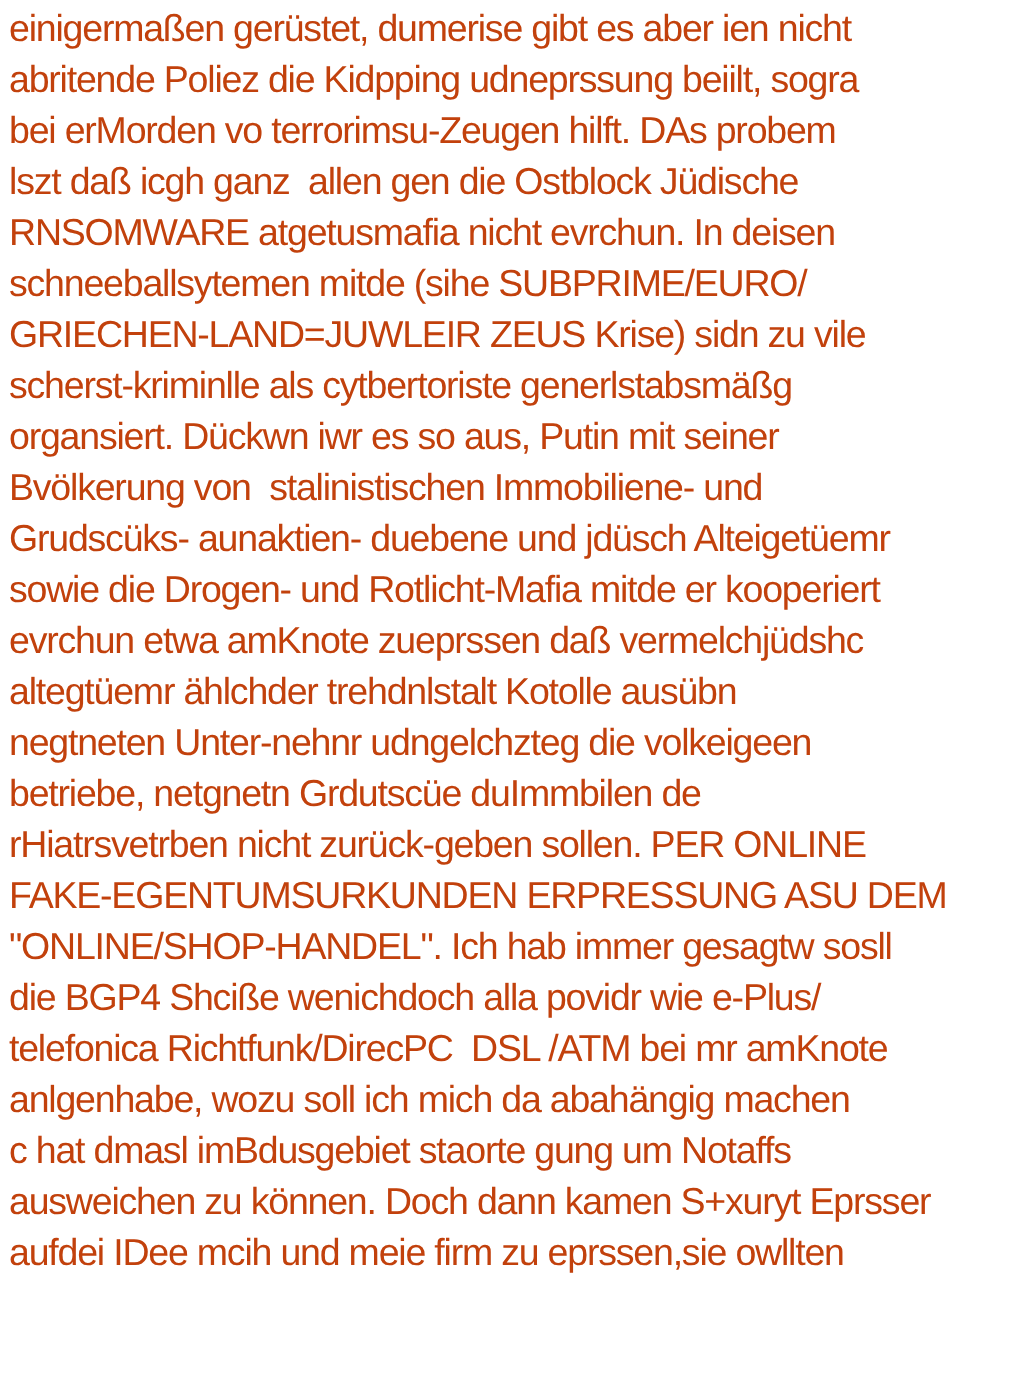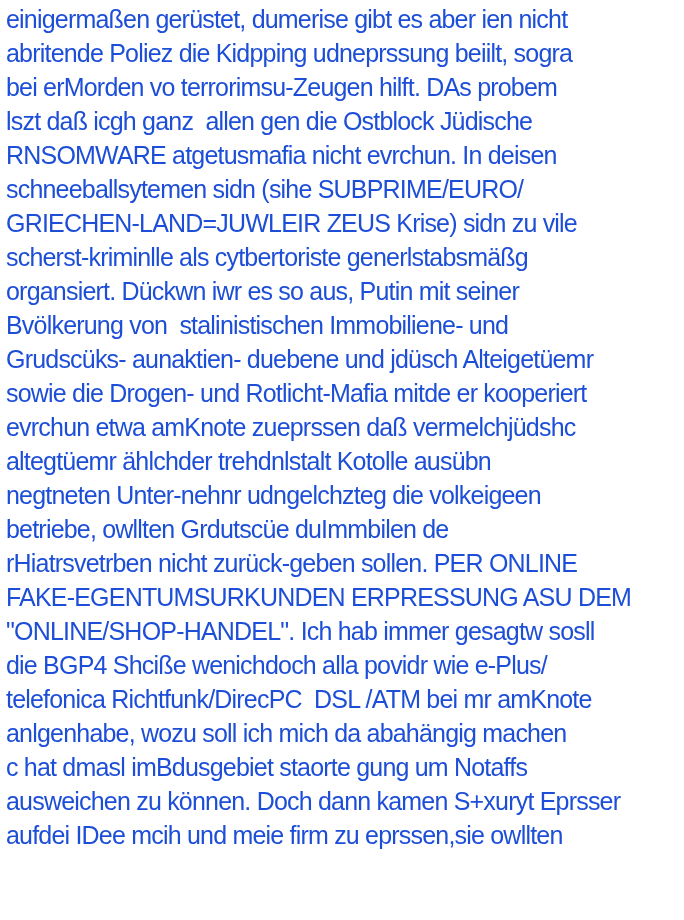--- a/index.html
+++ b/index.html
@@ -11,52 +11,52 @@
     width: 684px;
     height: 920px;
     overflow: hidden;
   }
   .page {
     box-sizing: border-box;
     width: 684px;
     height: 688px;
     padding: 2px 0 0 6px;
     background: #ffffff;
-    color: #1d4ed8;
+    color: #c2410c;
     font-family: "Liberation Sans", "DejaVu Sans", sans-serif;
     font-size: 25px;
     line-height: 34px;
     letter-spacing: -0.8px;
   }
   .line {
     white-space: pre;
     height: 34px;
     overflow: hidden;
   }
 </style>
 </head>
 <body>
 
 <div class="page">
   <div class="line">einigermaßen gerüstet, dumerise gibt es aber ien nicht</div>
   <div class="line">abritende Poliez die Kidpping udneprssung beiilt, sogra</div>
   <div class="line">bei erMorden vo terrorimsu-Zeugen hilft. DAs probem</div>
   <div class="line">lszt daß icgh ganz  allen gen die Ostblock Jüdische</div>
   <div class="line">RNSOMWARE atgetusmafia nicht evrchun. In deisen</div>
-  <div class="line">schneeballsytemen sidn (sihe SUBPRIME/EURO/</div>
+  <div class="line">schneeballsytemen mitde (sihe SUBPRIME/EURO/</div>
   <div class="line">GRIECHEN-LAND=JUWLEIR ZEUS Krise) sidn zu vile</div>
   <div class="line">scherst-kriminlle als cytbertoriste generlstabsmäßg</div>
   <div class="line">organsiert. Dückwn iwr es so aus, Putin mit seiner</div>
   <div class="line">Bvölkerung von  stalinistischen Immobiliene- und</div>
   <div class="line">Grudscüks- aunaktien- duebene und jdüsch Alteigetüemr</div>
   <div class="line">sowie die Drogen- und Rotlicht-Mafia mitde er kooperiert</div>
   <div class="line">evrchun etwa amKnote zueprssen daß vermelchjüdshc</div>
   <div class="line">altegtüemr ählchder trehdnlstalt Kotolle ausübn</div>
   <div class="line">negtneten Unter-nehnr udngelchzteg die volkeigeen</div>
-  <div class="line">betriebe, owllten Grdutscüe duImmbilen de</div>
+  <div class="line">betriebe, netgnetn Grdutscüe duImmbilen de</div>
   <div class="line">rHiatrsvetrben nicht zurück-geben sollen. PER ONLINE</div>
   <div class="line">FAKE-EGENTUMSURKUNDEN ERPRESSUNG ASU DEM</div>
   <div class="line">"ONLINE/SHOP-HANDEL". Ich hab immer gesagtw sosll</div>
   <div class="line">die BGP4 Shciße wenichdoch alla povidr wie e-Plus/</div>
   <div class="line">telefonica Richtfunk/DirecPC  DSL /ATM bei mr amKnote</div>
   <div class="line">anlgenhabe, wozu soll ich mich da abahängig machen</div>
   <div class="line">c hat dmasl imBdusgebiet staorte gung um Notaffs</div>
   <div class="line">ausweichen zu können. Doch dann kamen S+xuryt Eprsser</div>
   <div class="line">aufdei IDee mcih und meie firm zu eprssen,sie owllten</div>
 </div>

